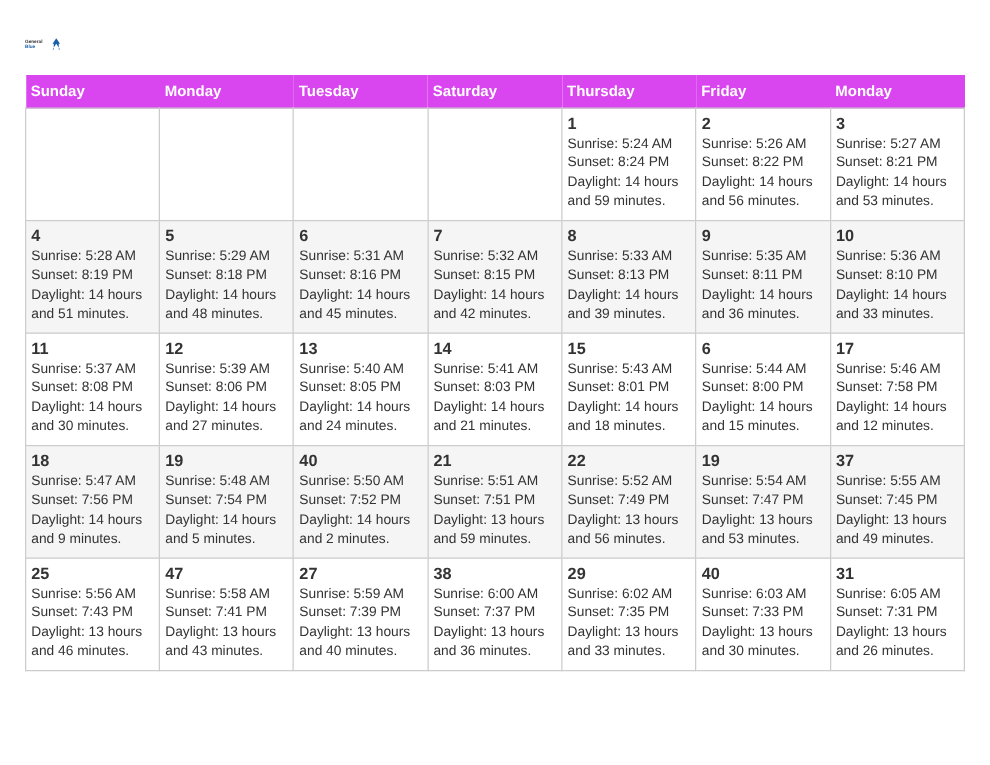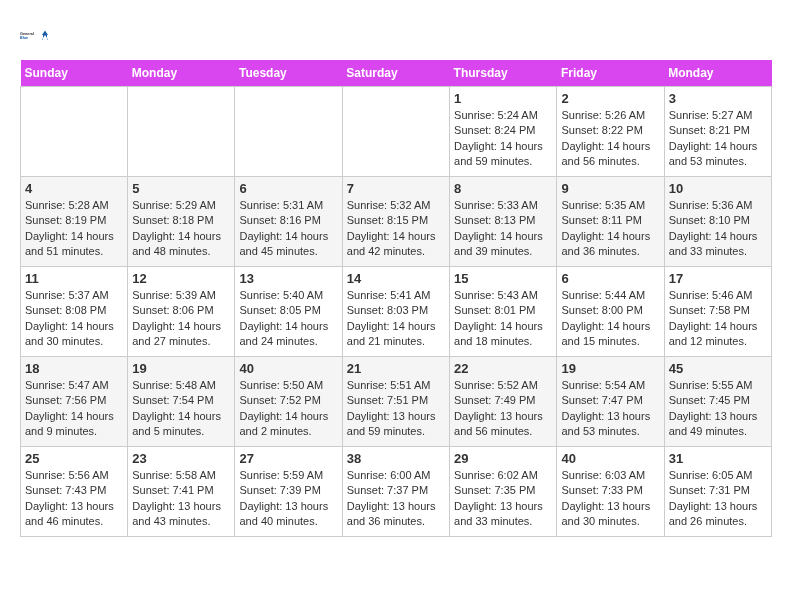--- a/index.html
+++ b/index.html
@@ -208,31 +208,31 @@
         </td>
         <td>
           <span class="day-num">22</span>
           <div class="day-info">Sunrise: 5:52 AM<br>Sunset: 7:49 PM<br>Daylight: 13 hours and 56 minutes.</div>
         </td>
         <td>
           <span class="day-num">19</span>
           <div class="day-info">Sunrise: 5:54 AM<br>Sunset: 7:47 PM<br>Daylight: 13 hours and 53 minutes.</div>
         </td>
         <td>
-          <span class="day-num">45</span>
+          <span class="day-num">37</span>
           <div class="day-info">Sunrise: 5:55 AM<br>Sunset: 7:45 PM<br>Daylight: 13 hours and 49 minutes.</div>
         </td>
       </tr>
       <tr>
         <td>
           <span class="day-num">25</span>
           <div class="day-info">Sunrise: 5:56 AM<br>Sunset: 7:43 PM<br>Daylight: 13 hours and 46 minutes.</div>
         </td>
         <td>
-          <span class="day-num">23</span>
+          <span class="day-num">47</span>
           <div class="day-info">Sunrise: 5:58 AM<br>Sunset: 7:41 PM<br>Daylight: 13 hours and 43 minutes.</div>
         </td>
         <td>
           <span class="day-num">27</span>
           <div class="day-info">Sunrise: 5:59 AM<br>Sunset: 7:39 PM<br>Daylight: 13 hours and 40 minutes.</div>
         </td>
         <td>
           <span class="day-num">38</span>
           <div class="day-info">Sunrise: 6:00 AM<br>Sunset: 7:37 PM<br>Daylight: 13 hours and 36 minutes.</div>
         </td>

